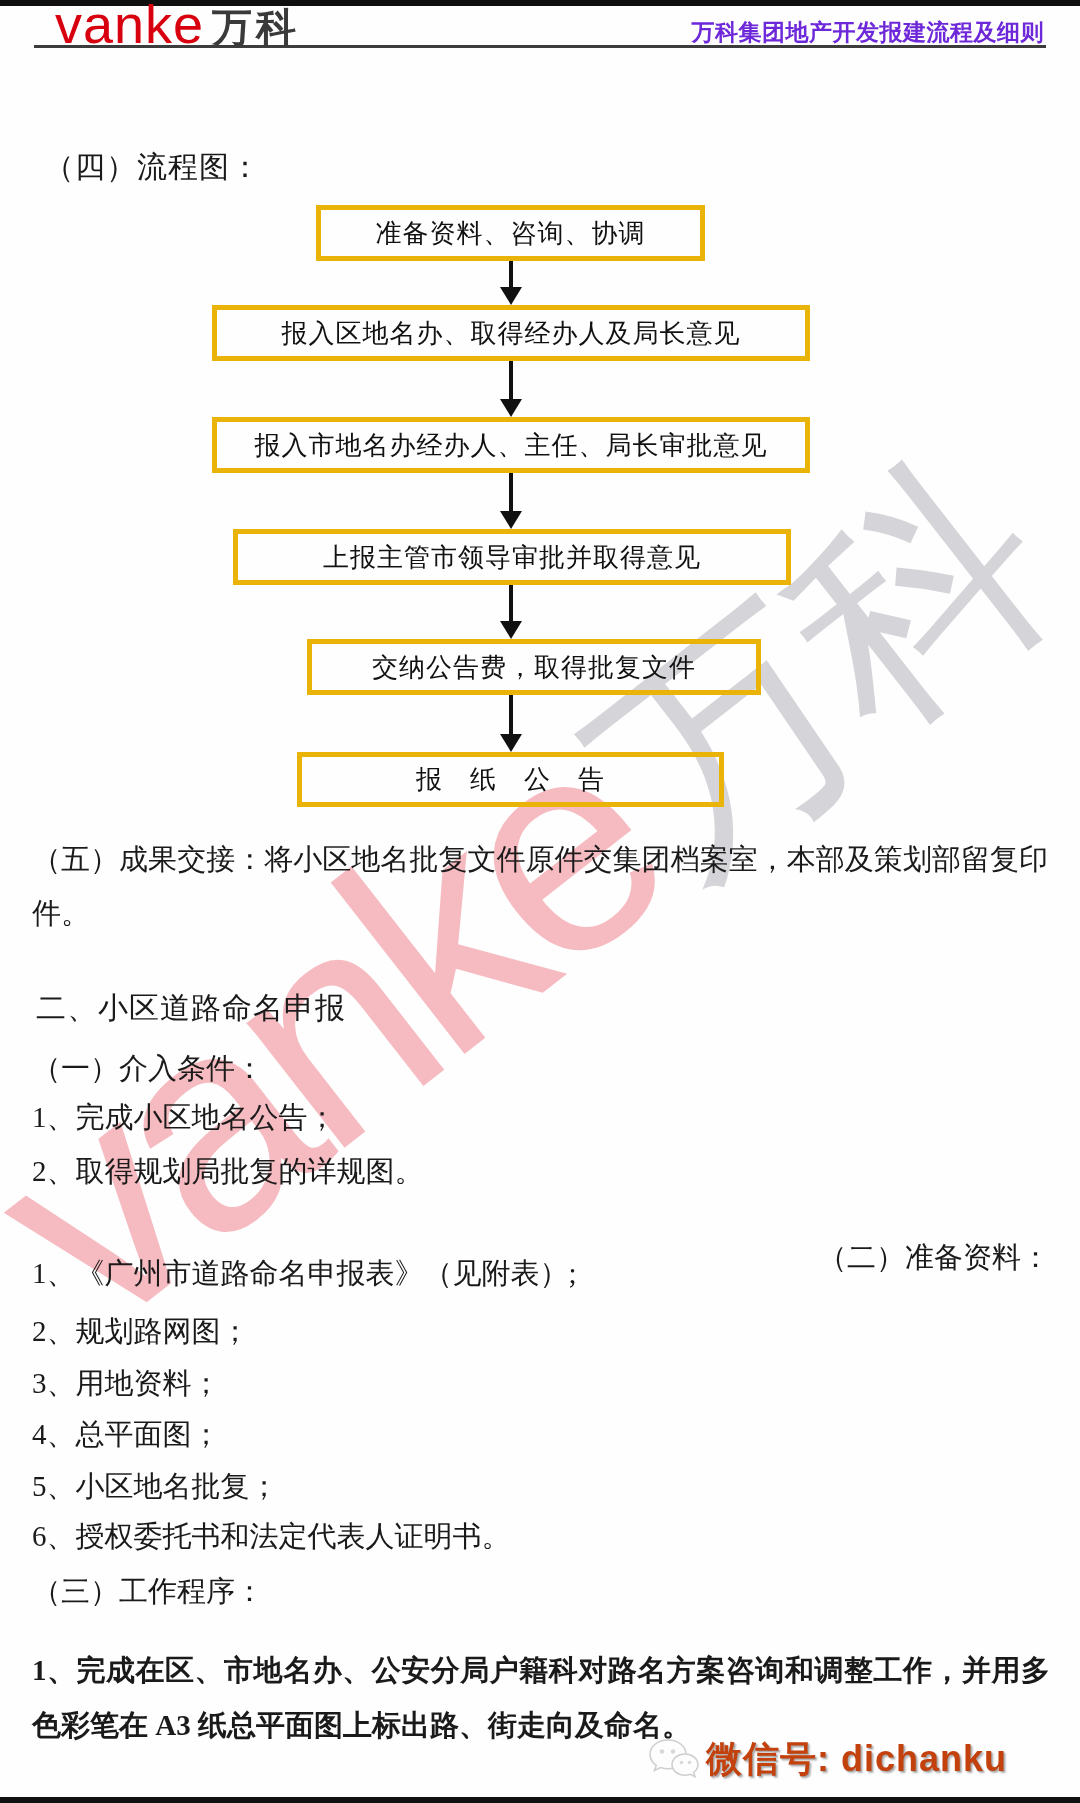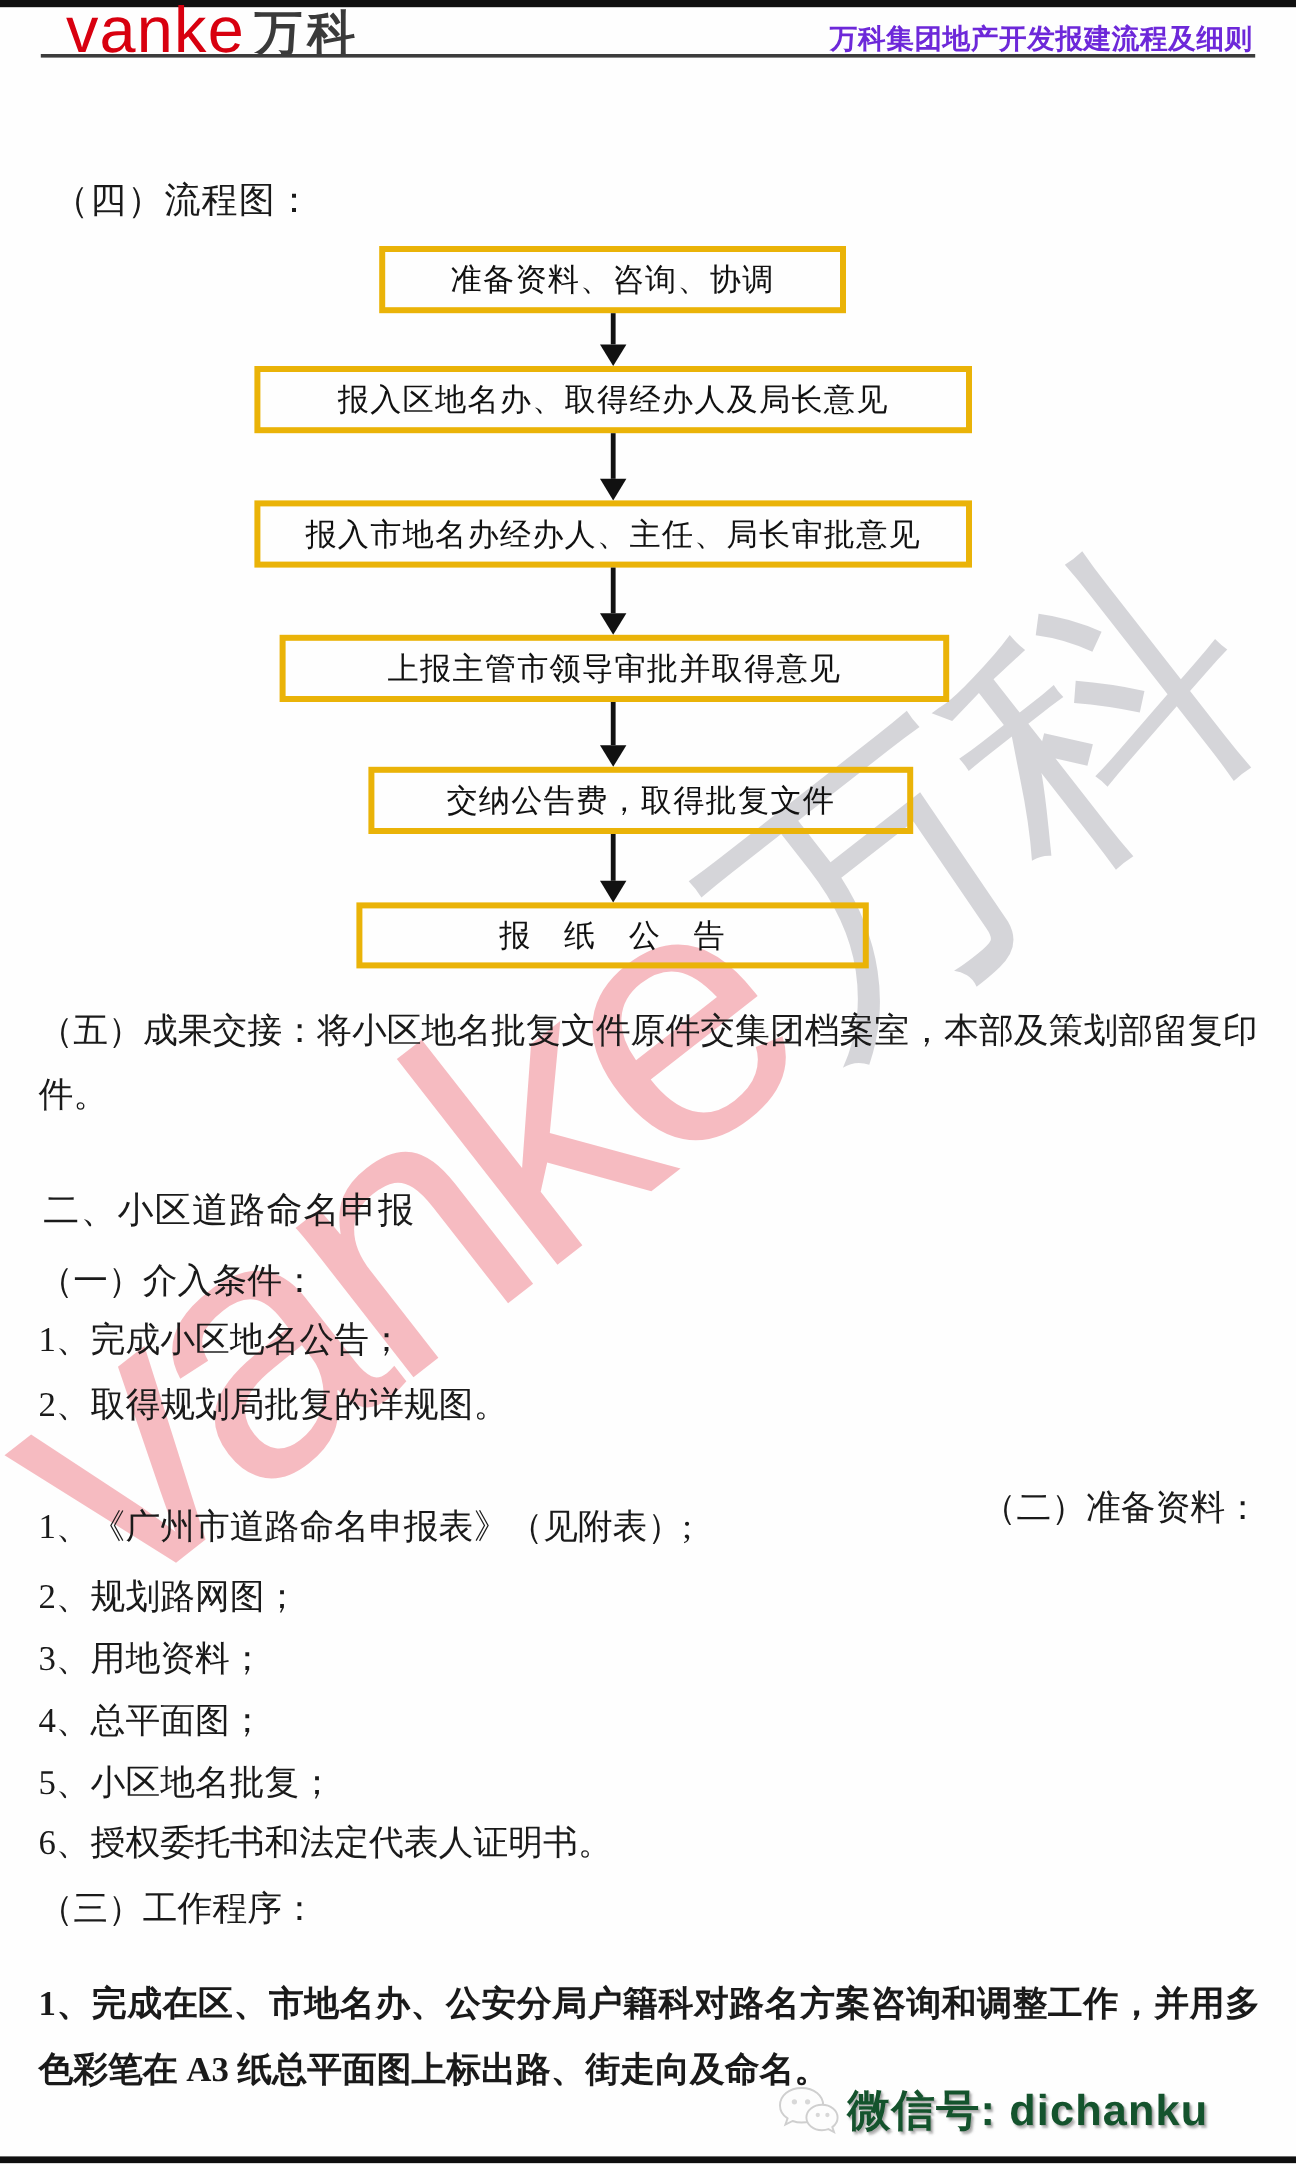--- a/index.html
+++ b/index.html
@@ -38,21 +38,21 @@
   
   .para5{position:absolute;left:32px;top:832px;width:1016px;font-size:29px;line-height:54px;
          text-align:justify;letter-spacing:0px;}
   .s2-title{position:absolute;left:36px;top:988px;font-size:30px;letter-spacing:1px;}
   .tline{position:absolute;left:32px;width:1018px;font-size:29px;line-height:40px;white-space:nowrap;}
   .tline.wrap{white-space:normal;line-height:55px;text-align:justify;}
 
   
   .footer{position:absolute;left:648px;top:1735px;display:flex;align-items:center;z-index:2;}
   .wechat-icon{width:52px;height:46px;margin-right:6px;}
-  .wechat-label{font-family:"Liberation Sans",sans-serif;font-size:36px;font-weight:bold;color:#14532d;
+  .wechat-label{font-family:"Liberation Sans",sans-serif;font-size:36px;font-weight:bold;color:#c2410c;
         letter-spacing:1px;
         text-shadow:2px 2px 2px rgba(140,140,140,0.65), -1px -1px 1px rgba(255,255,255,0.9), 1px 1px 0 rgba(170,170,170,0.5);}
 </style>
 </head>
 <body>
 
 <div class="page">
 
   <div class="bar top"></div>
 

